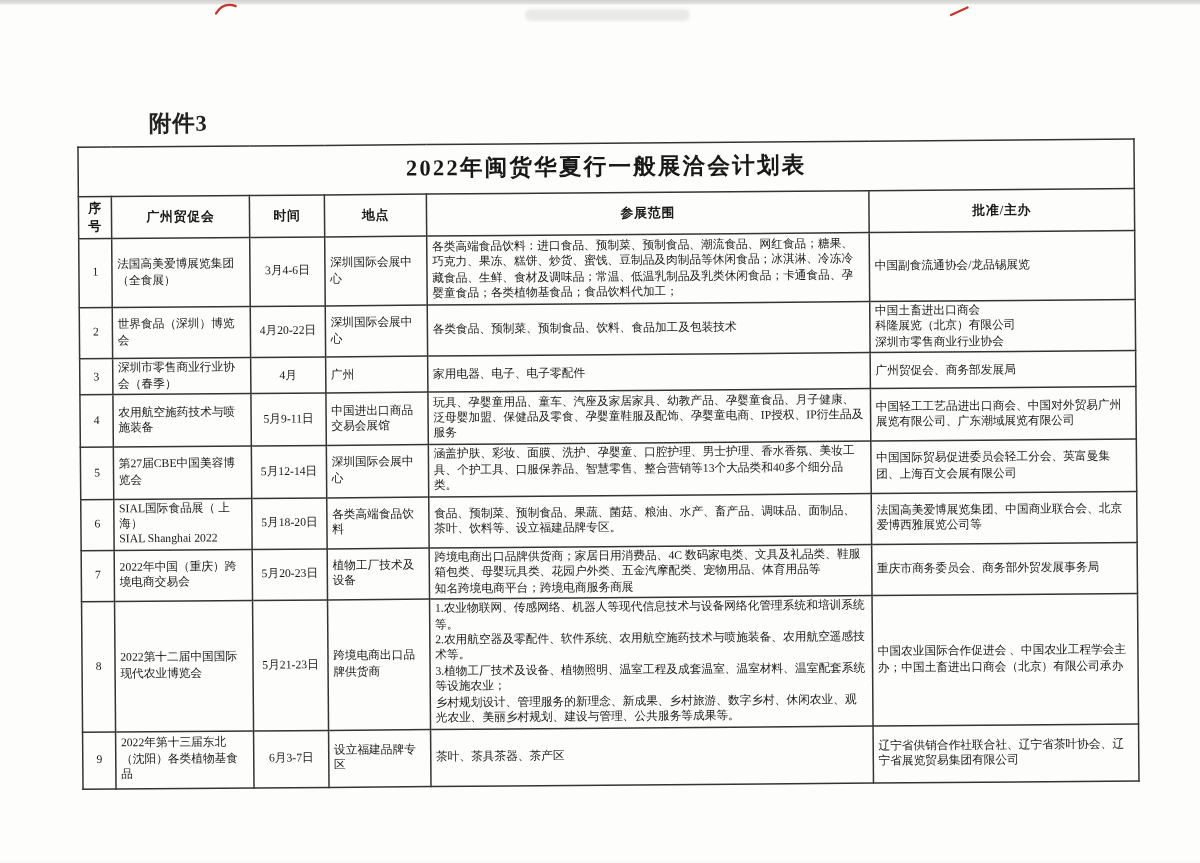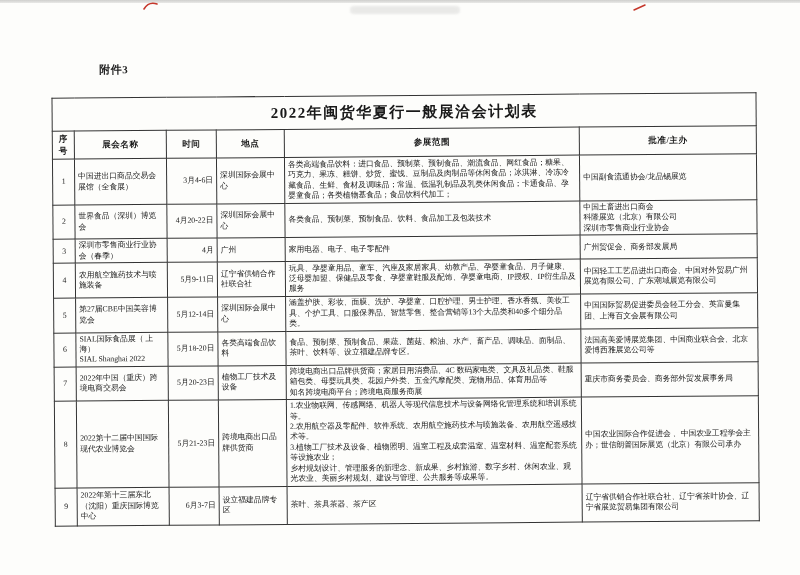--- a/index.html
+++ b/index.html
@@ -18,22 +18,22 @@
   }
   .scan-smudge{
     position:absolute;left:350px;top:6px;width:110px;height:8px;
     background:#dadad8;opacity:.55;border-radius:4px;filter:blur(1px);
   }
   .content{
     position:absolute;left:0;top:0;width:800px;height:575px;
     transform:rotate(-0.45deg);transform-origin:400px 290px;
   }
   .attachment{
-    position:absolute;left:57px;top:60px;
-    font-size:11px;font-weight:600;color:#222;letter-spacing:.5px;padding-left:44px;
+    position:absolute;left:57px;top:71px;
+    font-size:15px;font-weight:600;color:#222;letter-spacing:.5px;padding-left:44px;
   }
   table.plan{
     position:absolute;left:53px;top:95px;width:704px;
     border-collapse:collapse;table-layout:fixed;
     color:#191919;
   }
   table.plan td,table.plan th{
     border:1px solid #343434;
     padding:1px 3px;
     font-size:7.8px;line-height:1.34;
@@ -43,21 +43,21 @@
   }
   .title-cell{
     font-size:15px !important;font-weight:700;text-align:center;
     letter-spacing:1.5px;height:30px;white-space:nowrap !important;
   }
   tr.head th{
     font-size:8.6px;font-weight:700;text-align:center;height:25px;
     letter-spacing:.5px;
   }
   td.c-seq{text-align:center;}
-  td.c-time{text-align:right;}
+  td.c-time{text-align:center;}
   td.c-name,td.c-loc,td.c-scope,td.c-org{text-align:left;}
   tr.r1{height:46px}tr.r2{height:30px}tr.r3{height:23px}
   tr.r4{height:35px}tr.r5{height:27px}tr.r6{height:27px}
   tr.r7{height:31px}tr.r8{height:84px}tr.r9{height:38px}
   .ink-mark{position:absolute;}
 </style>
 </head>
 <body>
 
 <div class="page">
@@ -82,30 +82,30 @@
         <col style="width:68px">
           <col style="width:295px">
           <col style="width:177px">
       </colgroup>
       <tbody>
         <tr>
           <td class="title-cell" colspan="6">2022年闽货华夏行一般展洽会计划表</td>
         </tr>
         <tr class="head">
           <th>序号</th>
-          <th>展会名称</th>
+          <th>广州贸促会</th>
           <th>时间</th>
           <th>地点</th>
           <th>参展范围</th>
           <th>批准/主办</th>
         </tr>
 
         <tr class="r1">
           <td class="c-seq">1</td>
-          <td class="c-name">中国进出口商品交易会展馆（全食展）</td>
+          <td class="c-name">法国高美爱博展览集团（全食展）</td>
           <td class="c-time">3月4-6日</td>
           <td class="c-loc">深圳国际会展中心</td>
           <td class="c-scope">各类高端食品饮料：进口食品、预制菜、预制食品、潮流食品、网红食品；糖果、巧克力、果冻、糕饼、炒货、蜜饯、豆制品及肉制品等休闲食品；冰淇淋、冷冻冷藏食品、生鲜、食材及调味品；常温、低温乳制品及乳类休闲食品；卡通食品、孕婴童食品；各类植物基食品；食品饮料代加工；</td>
           <td class="c-org">中国副食流通协会/龙品锡展览</td>
         </tr>
         <tr class="r2">
           <td class="c-seq">2</td>
           <td class="c-name">世界食品（深圳）博览会</td>
           <td class="c-time">4月20-22日</td>
           <td class="c-loc">深圳国际会展中心</td>
@@ -119,21 +119,21 @@
           <td class="c-name">深圳市零售商业行业协会（春季）</td>
           <td class="c-time">4月</td>
           <td class="c-loc">广州</td>
           <td class="c-scope">家用电器、电子、电子零配件</td>
           <td class="c-org">广州贸促会、商务部发展局</td>
         </tr>
         <tr class="r4">
           <td class="c-seq">4</td>
           <td class="c-name">农用航空施药技术与喷施装备</td>
           <td class="c-time">5月9-11日</td>
-          <td class="c-loc">辽宁省供销合作社联合社</td>
+          <td class="c-loc">中国进出口商品交易会展馆</td>
           <td class="c-scope">玩具、孕婴童用品、童车、汽座及家居家具、幼教产品、孕婴童食品、月子健康、泛母婴加盟、保健品及零食、孕婴童鞋服及配饰、孕婴童电商、IP授权、IP衍生品及服务</td>
           <td class="c-org">中国轻工工艺品进出口商会、中国对外贸易广州展览有限公司、广东潮域展览有限公司</td>
         </tr>
         <tr class="r5">
           <td class="c-seq">5</td>
           <td class="c-name">第27届CBE中国美容博览会</td>
           <td class="c-time">5月12-14日</td>
           <td class="c-loc">深圳国际会展中心</td>
           <td class="c-scope">涵盖护肤、彩妆、面膜、洗护、孕婴童、口腔护理、男士护理、香水香氛、美妆工具、个护工具、口服保养品、智慧零售、整合营销等13个大品类和40多个细分品类。</td>
           <td class="c-org">中国国际贸易促进委员会轻工分会、英富曼集团、上海百文会展有限公司</td>
@@ -158,25 +158,25 @@
         </tr>
         <tr class="r8">
           <td class="c-seq">8</td>
           <td class="c-name">2022第十二届中国国际现代农业博览会</td>
           <td class="c-time">5月21-23日</td>
           <td class="c-loc">跨境电商出口品牌供货商</td>
           <td class="c-scope">1.农业物联网、传感网络、机器人等现代信息技术与设备网络化管理系统和培训系统等。
 2.农用航空器及零配件、软件系统、农用航空施药技术与喷施装备、农用航空遥感技术等。
 3.植物工厂技术及设备、植物照明、温室工程及成套温室、温室材料、温室配套系统等设施农业；
 乡村规划设计、管理服务的新理念、新成果、乡村旅游、数字乡村、休闲农业、观光农业、美丽乡村规划、建设与管理、公共服务等成果等。</td>
-          <td class="c-org">中国农业国际合作促进会 、中国农业工程学会主办；世信朗普国际展览（北京）有限公司承办</td>
+          <td class="c-org">中国农业国际合作促进会 、中国农业工程学会主办；中国土畜进出口商会（北京）有限公司承办</td>
         </tr>
         <tr class="r9">
           <td class="c-seq">9</td>
-          <td class="c-name">2022年第十三届东北（沈阳）重庆国际博览中心</td>
+          <td class="c-name">2022年第十三届东北（沈阳）各类植物基食品</td>
           <td class="c-time">6月3-7日</td>
           <td class="c-loc">设立福建品牌专区</td>
           <td class="c-scope">茶叶、茶具茶器、茶产区</td>
           <td class="c-org">辽宁省供销合作社联合社、辽宁省茶叶协会、辽宁省展览贸易集团有限公司</td>
         </tr>
       </tbody>
     </table>
   </div>
 </div>
 

